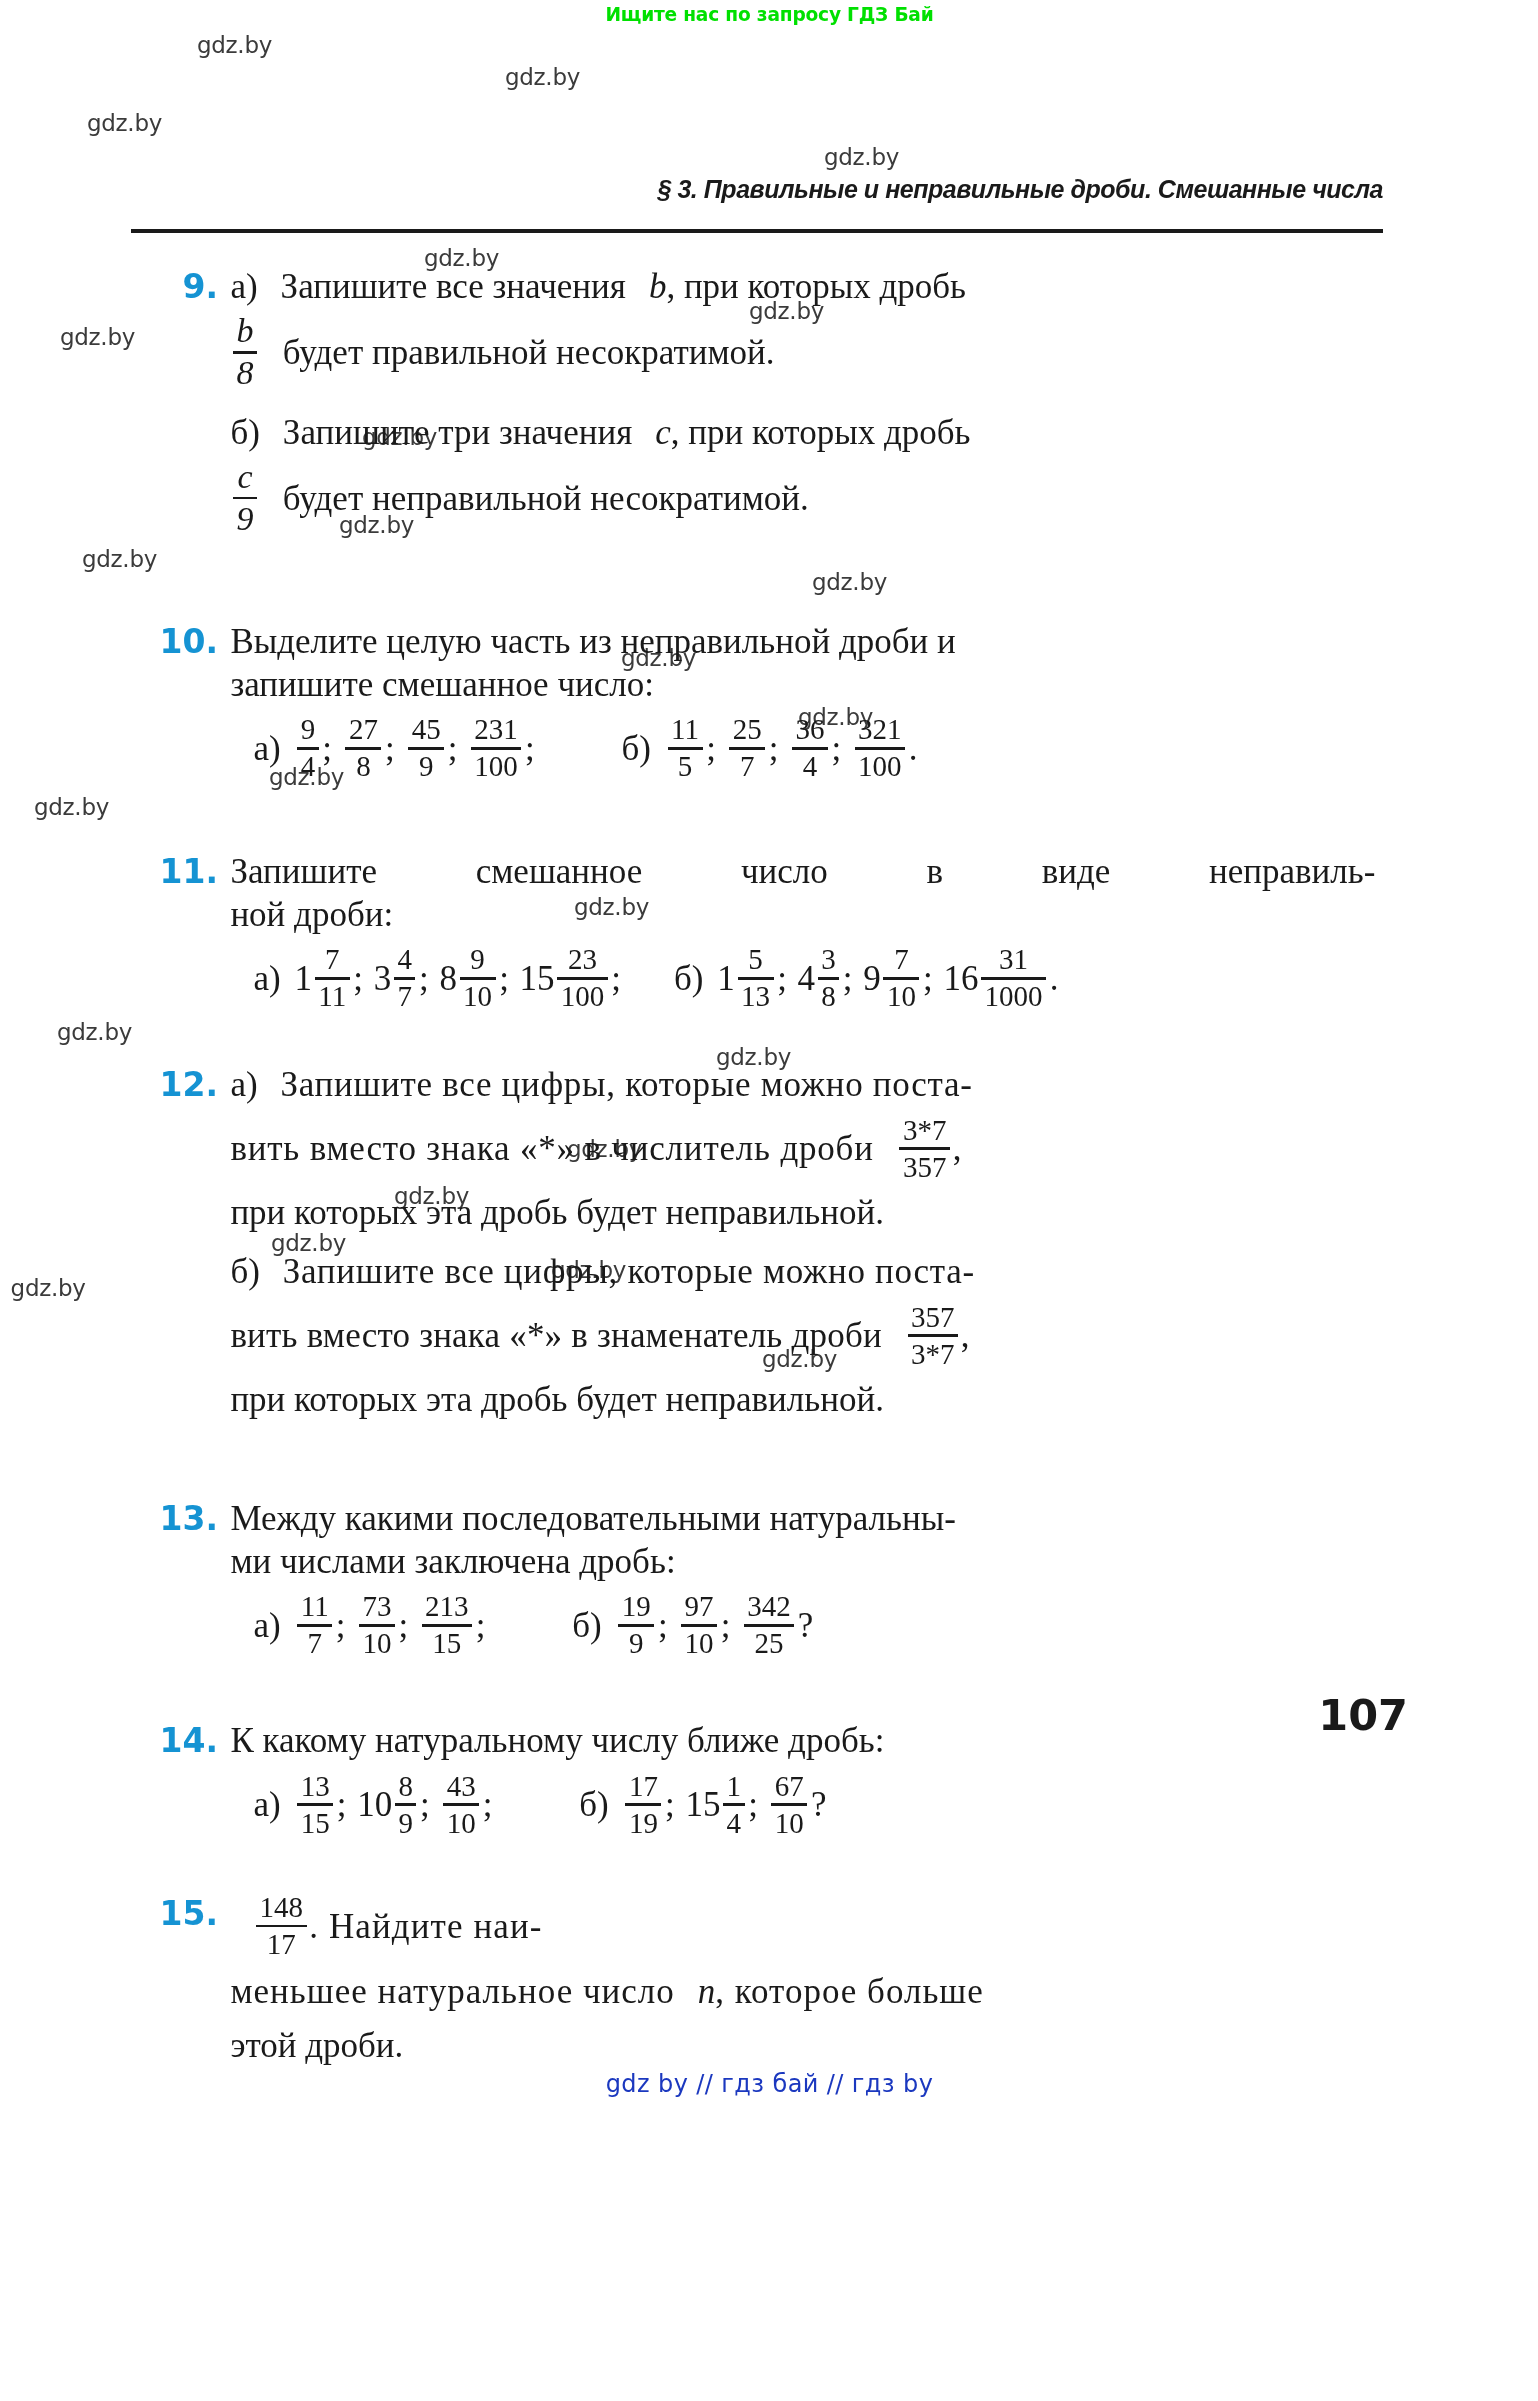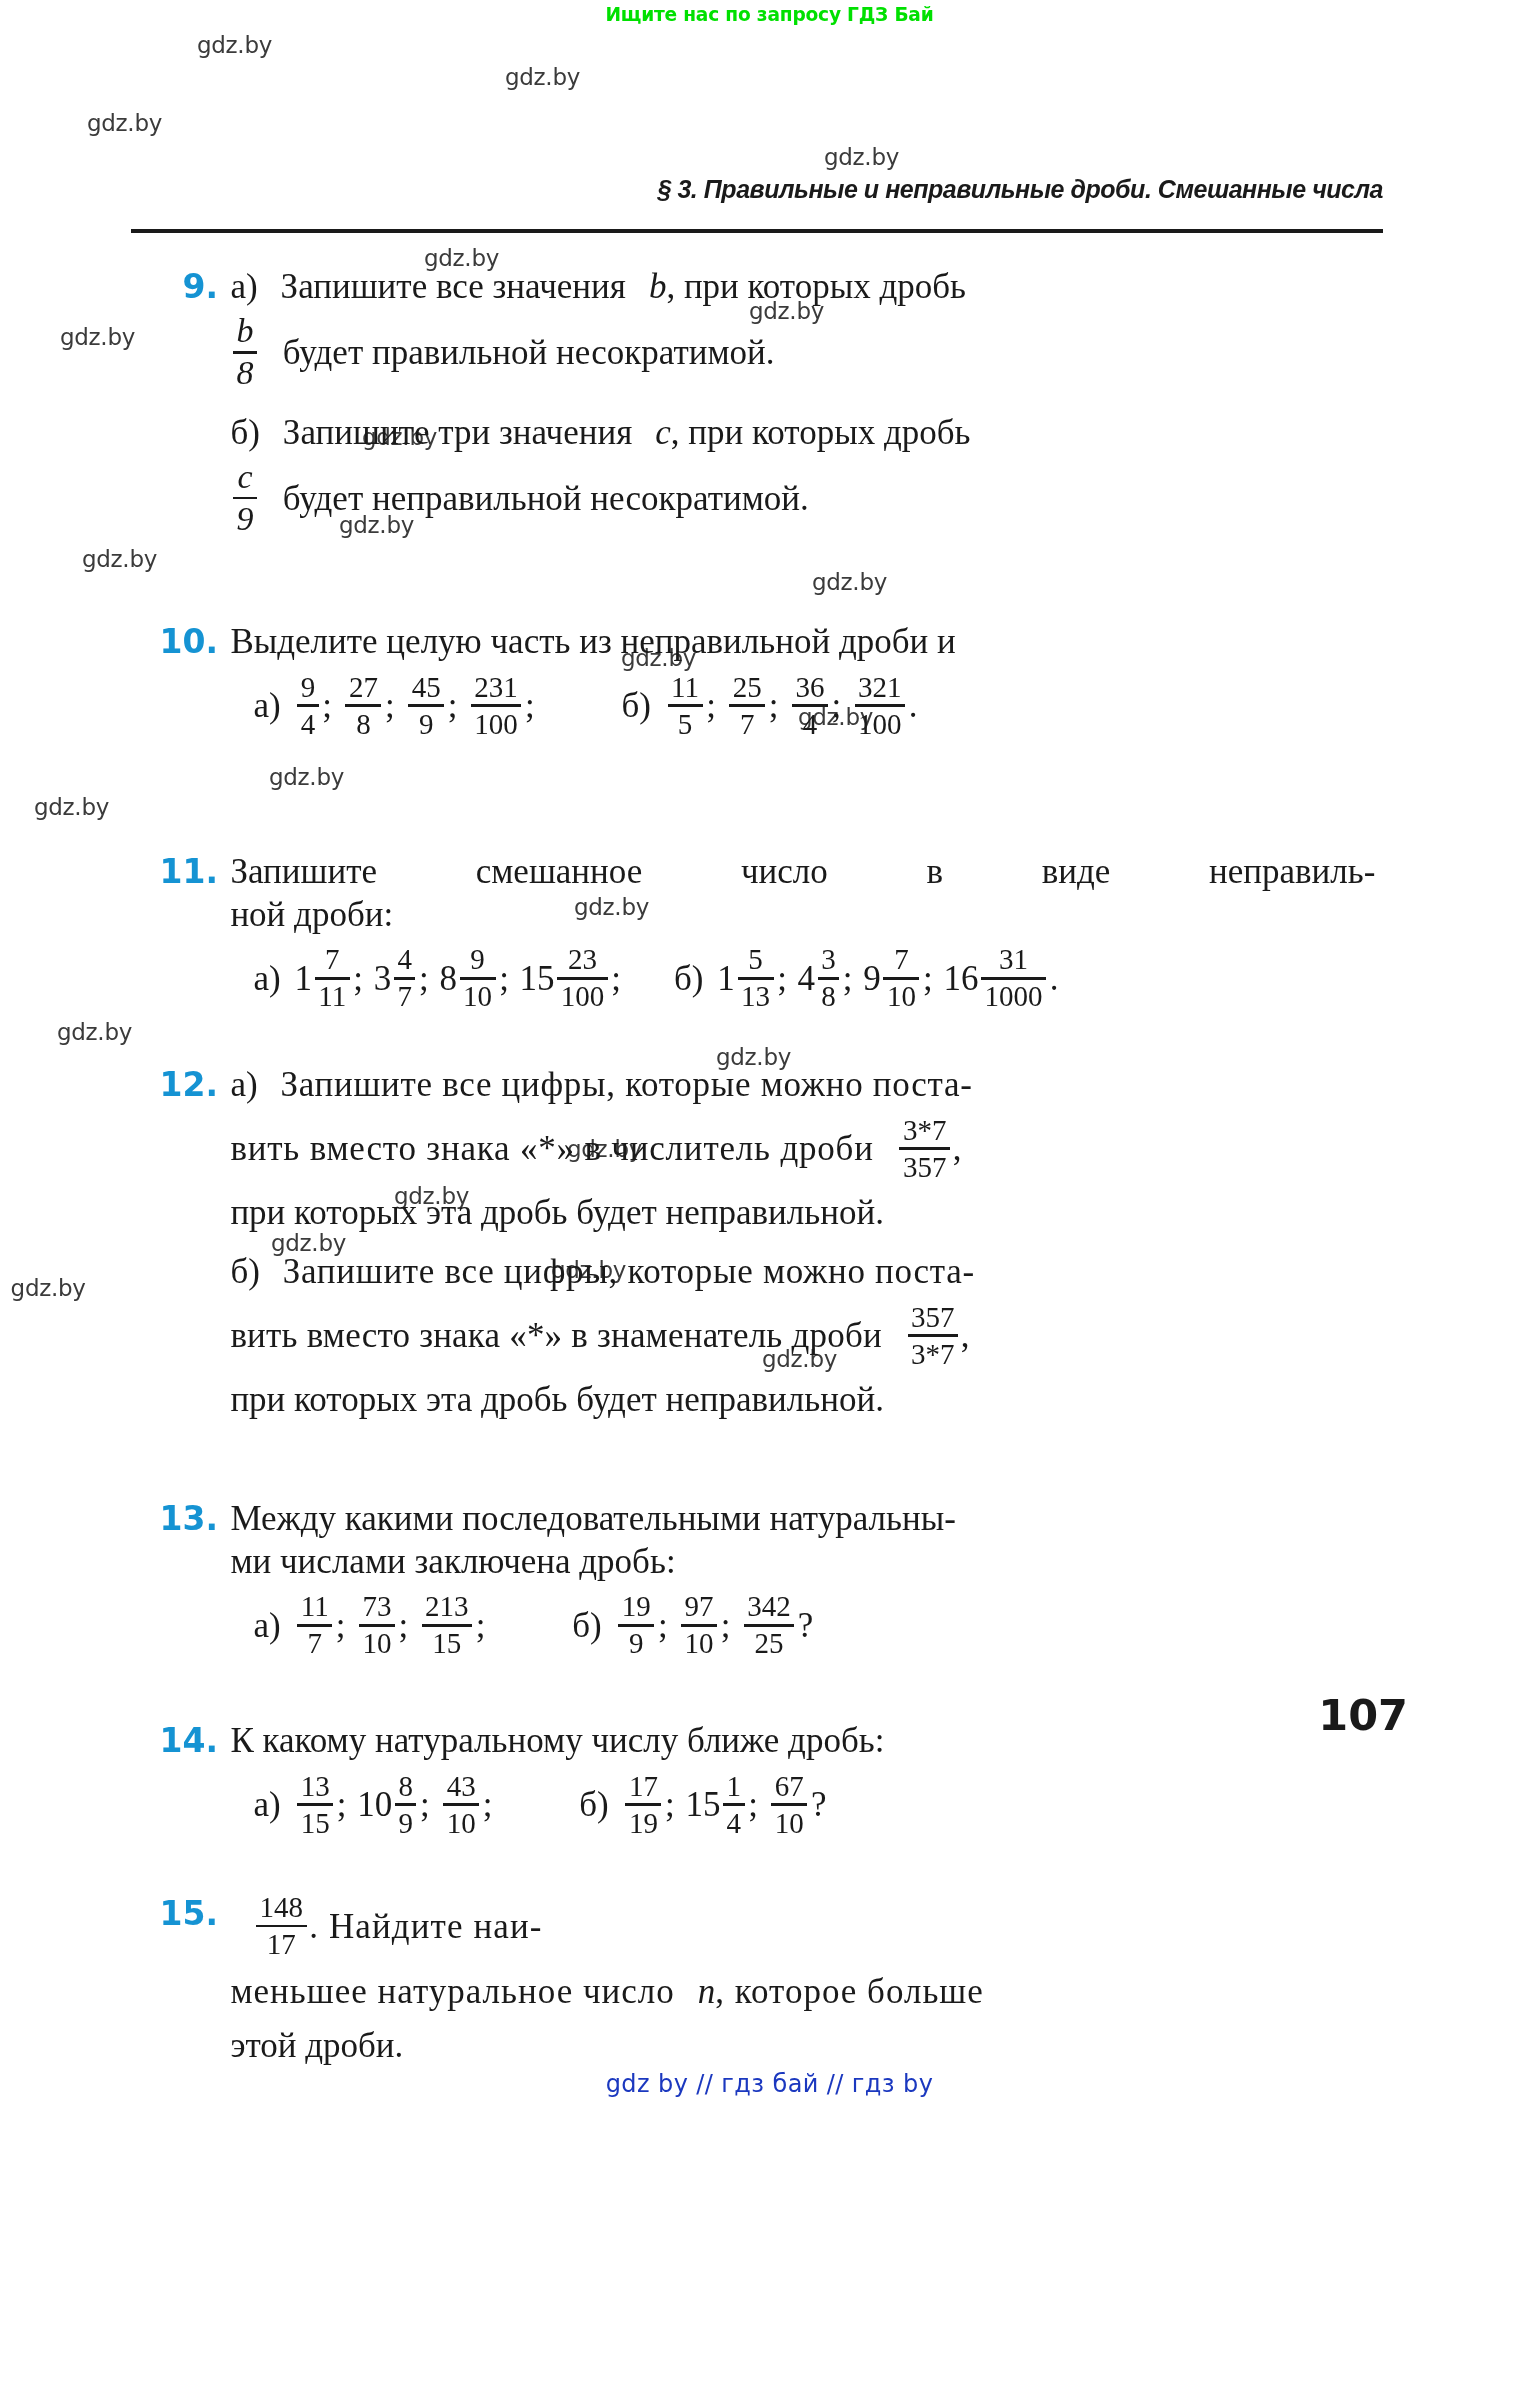--- a/index.html
+++ b/index.html
@@ -209,20 +209,21 @@
         <span class="gap-sm"></span>
         <span>будет неправильной несократимой.</span>
       </div>
     </div>
   </div>
 
   <div class="ex" style="left:131px; top:621px;">
     <div class="ex-num">10.</div>
     <div class="ex-body">
       <div>Выделите целую часть из неправильной дроби и</div>
+      <div>запишите смешанное число:</div>
       <div class="line" style="margin-top:8.9px;">
         <span class="gap-sm"></span>
         <span>а)</span>
         <span style="display: inline-flex; align-items: center;">
             <span style="display: inline-block; width: 14px;"></span>
             <span class="fr">
               <span class="num">9</span>
               <span class="bar"></span>
               <span class="den">4</span>
             </span>

